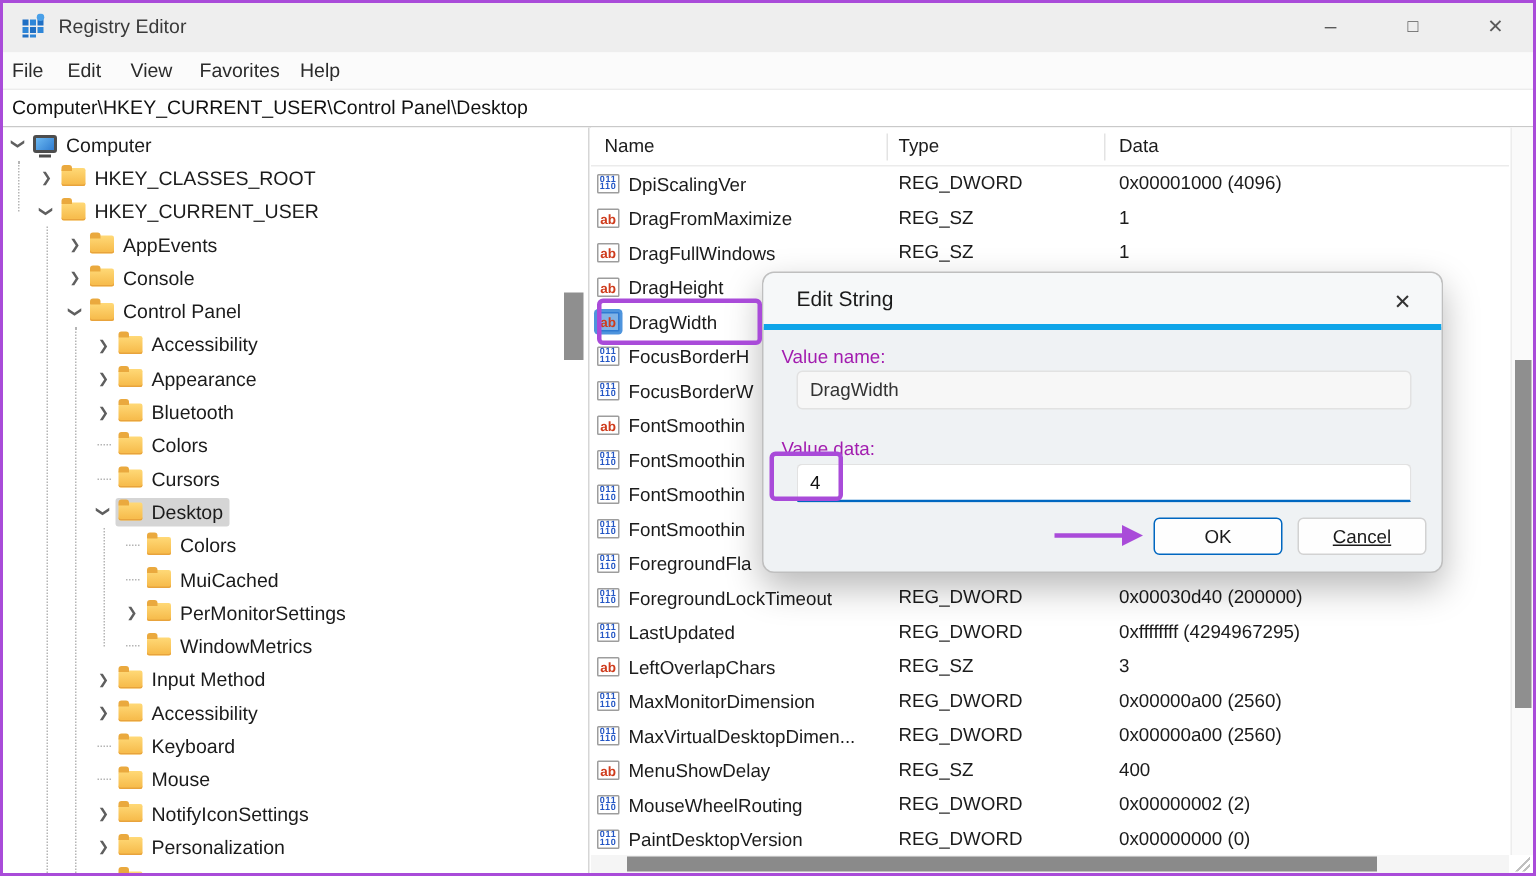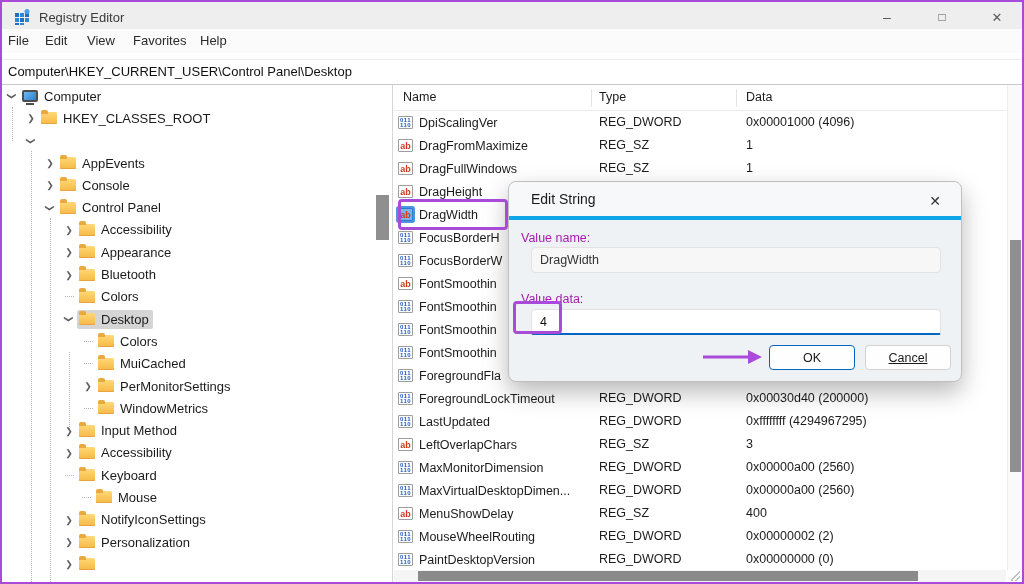--- a/index.html
+++ b/index.html
@@ -16,21 +16,21 @@
   .titlebar{position:absolute;left:0;top:0;width:100%;height:35px;background:#eeeeee;}
   .app-icon{position:absolute;left:14px;top:9px;width:17px;height:17px;}
   .title-text{position:absolute;left:39px;top:10px;font-size:13px;color:#3a3a3a;}
   .win-btn{position:absolute;top:0;width:46px;height:35px;background:none;border:none;
            font-size:13px;color:#5a5a5a;text-align:center;line-height:35px;font-family:inherit;}
   .win-btn.min{left:864px;font-size:14px;}
   .win-btn.max{left:919px;font-size:12px;}
   .win-btn.cls{left:974px;font-size:13px;}
 
   
-  .menubar{position:absolute;left:0;top:29px;width:100%;height:24px;background:#fbfbfb;}
+  .menubar{position:absolute;left:0;top:35px;width:100%;height:24px;background:#fbfbfb;}
   .menu-item{position:absolute;top:0;height:24px;line-height:24px;font-size:13px;color:#2b2b2b;}
 
   
   .addressbar{position:absolute;left:0;top:59px;width:100%;height:26px;background:#ffffff;
               border-top:1px solid #ececec;border-bottom:1px solid #c9c9c9;}
   .address-text{position:absolute;left:8px;top:0;line-height:24px;font-size:13px;color:#111;}
 
   
   .tree-panel{position:absolute;left:0;top:85px;width:393px;height:499px;background:#fff;
               border-right:1px solid #d6d6d6;overflow:hidden;}
@@ -159,20 +159,24 @@
         </div>
         <div class="tree-item" style="padding-left: 23px;">
           <span class="twisty">❯</span>
           <span class="node">
             <span class="folder-icon"></span>
             <span class="tree-label">HKEY_CLASSES_ROOT</span>
           </span>
         </div>
         <div class="tree-item" style="padding-left: 23px;">
           <span class="twisty rot">❯</span>
+          <span class="node">
+            <span class="folder-icon"></span>
+            <span class="tree-label">HKEY_CURRENT_USER</span>
+          </span>
         </div>
         <div class="tree-item" style="padding-left: 42px;">
           <span class="twisty">❯</span>
           <span class="node">
             <span class="folder-icon"></span>
             <span class="tree-label">AppEvents</span>
           </span>
         </div>
         <div class="tree-item" style="padding-left: 42px;">
           <span class="twisty">❯</span>
@@ -212,20 +216,29 @@
         <div class="tree-item" style="padding-left: 61px;">
           <span class="twisty">
             <span class="stub-dash"></span>
           </span>
           <span class="node">
             <span class="folder-icon"></span>
             <span class="tree-label">Colors</span>
           </span>
         </div>
         <div class="tree-item" style="padding-left: 61px;">
+          <span class="twisty">
+            <span class="stub-dash"></span>
+          </span>
+          <span class="node">
+            <span class="folder-icon"></span>
+            <span class="tree-label">Cursors</span>
+          </span>
+        </div>
+        <div class="tree-item" style="padding-left: 61px;">
           <span class="twisty rot">❯</span>
           <span class="node selected">
             <span class="folder-icon"></span>
             <span class="tree-label">Desktop</span>
           </span>
         </div>
         <div class="tree-item" style="padding-left: 80px;">
           <span class="twisty">
             <span class="stub-dash"></span>
           </span>
@@ -275,21 +288,21 @@
         </div>
         <div class="tree-item" style="padding-left: 61px;">
           <span class="twisty">
             <span class="stub-dash"></span>
           </span>
           <span class="node">
             <span class="folder-icon"></span>
             <span class="tree-label">Keyboard</span>
           </span>
         </div>
-        <div class="tree-item" style="padding-left: 78px;">
+        <div class="tree-item" style="padding-left: 61px;">
           <span class="twisty">
             <span class="stub-dash"></span>
           </span>
           <span class="node">
             <span class="folder-icon"></span>
             <span class="tree-label">Mouse</span>
           </span>
         </div>
         <div class="tree-item" style="padding-left: 61px;">
           <span class="twisty">❯</span>

